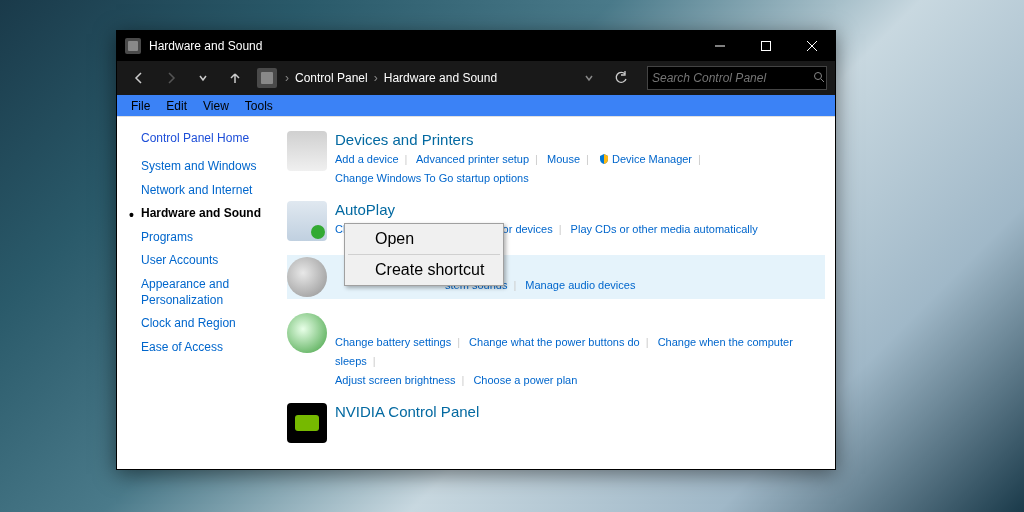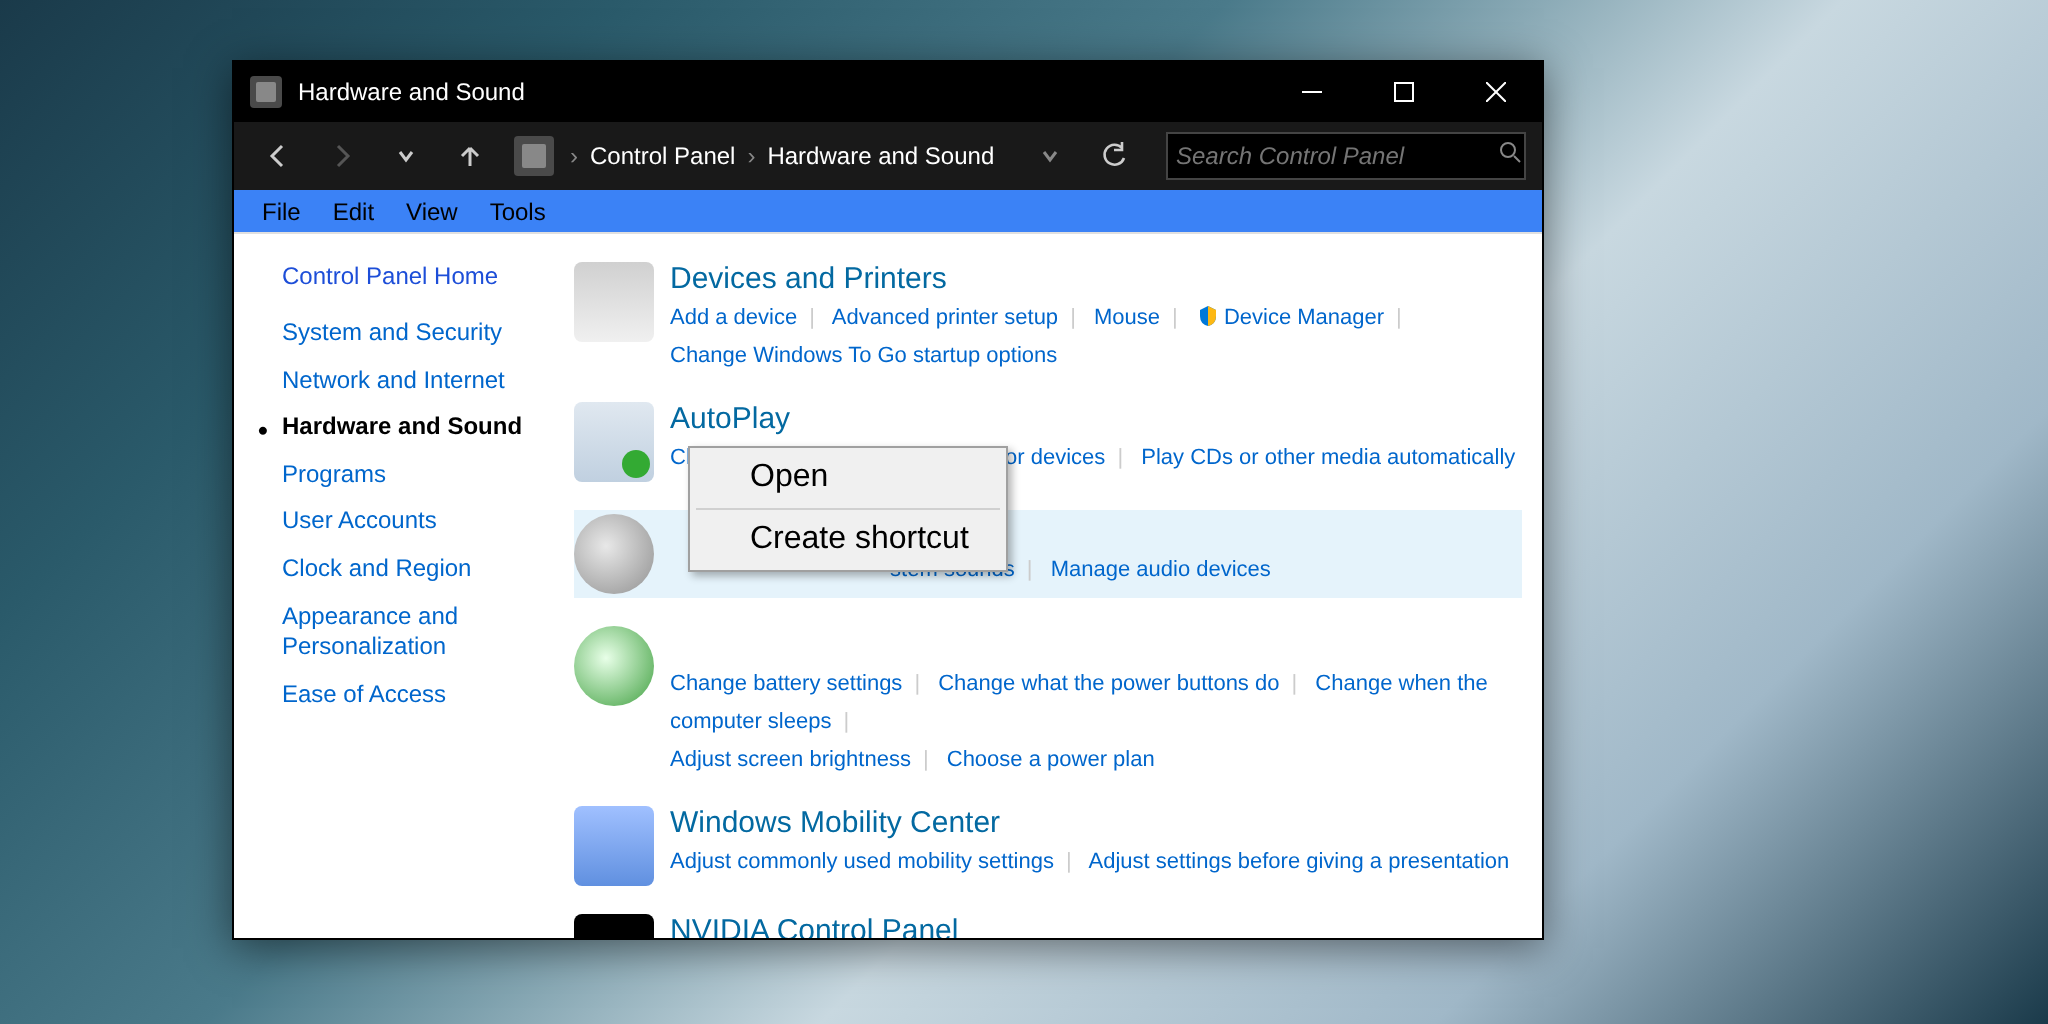--- a/index.html
+++ b/index.html
@@ -2,21 +2,21 @@
 <html><head>
 <meta charset="utf-8">
 <style>
 * { margin: 0; padding: 0; box-sizing: border-box; font-family: "Segoe UI", Tahoma, sans-serif; }
 body {
   width: 1024px; height: 512px; overflow: hidden;
   background: linear-gradient(135deg, #1a3a4a 0%, #2a5a6a 20%, #4a7a8a 40%, #c8d8e0 60%, #a0b8c8 80%, #1a3a4a 100%);
   position: relative;
 }
 .window {
-  position: absolute; left: 116px; top: 30px; width: 656px; height: 440px;
+  position: absolute; left: 116px; top: 30px; width: 720px; height: 440px;
   background: #fff; border: 1px solid #000; box-shadow: 0 4px 20px rgba(0,0,0,0.5);
   display: flex; flex-direction: column;
 }
 .titlebar {
   height: 30px; background: #000; color: #fff; display: flex; align-items: center;
   padding: 0 0 0 8px; font-size: 12px;
 }
 .titlebar-icon { width: 16px; height: 16px; background: #4a4a4a; margin-right: 8px; border-radius: 2px; position: relative; }
 .titlebar-icon::after { content:""; position:absolute; left:3px; top:3px; width:10px; height:10px; background:#888; border-radius:1px; }
 .titlebar-title { flex: 1; }
@@ -169,27 +169,27 @@
     <div class="menu-item">File</div>
     <div class="menu-item">Edit</div>
     <div class="menu-item">View</div>
     <div class="menu-item">Tools</div>
   </div>
 
   <div class="content">
 
     <div class="sidebar">
       <div class="sidebar-home">Control Panel Home</div>
-      <div class="sidebar-item">System and Security</div>
+      <div class="sidebar-item">System and Windows</div>
       <div class="sidebar-item">Network and Internet</div>
       <div class="sidebar-item active">Hardware and Sound</div>
       <div class="sidebar-item">Programs</div>
       <div class="sidebar-item">User Accounts</div>
+      <div class="sidebar-item">Appearance and Personalization</div>
       <div class="sidebar-item">Clock and Region</div>
-      <div class="sidebar-item">Appearance and Personalization</div>
       <div class="sidebar-item">Ease of Access</div>
     </div>
 
     <div class="main">
 
       <div class="category">
         <div class="cat-icon ico-devices"></div>
         <div class="cat-body">
           <div class="cat-title">Devices and Printers</div>
           <div class="cat-links">
@@ -237,30 +237,20 @@
             <span class="cat-link">Change battery settings</span><span class="cat-sep">|</span>
             <span class="cat-link">Change what the power buttons do</span><span class="cat-sep">|</span>
             <span class="cat-link">Change when the computer sleeps</span><span class="cat-sep">|</span>
             <br>
             <span class="cat-link">Adjust screen brightness</span><span class="cat-sep">|</span>
             <span class="cat-link">Choose a power plan</span>
           </div>
         </div>
       </div>
 
-      <div class="category">
-        <div class="cat-icon ico-mobility"></div>
-        <div class="cat-body">
-          <div class="cat-title">Windows Mobility Center</div>
-          <div class="cat-links">
-            <span class="cat-link">Adjust commonly used mobility settings</span><span class="cat-sep">|</span>
-            <span class="cat-link">Adjust settings before giving a presentation</span>
-          </div>
-        </div>
-      </div>
 
       <div class="category">
         <div class="cat-icon ico-nvidia"></div>
         <div class="cat-body">
           <div class="cat-title">NVIDIA Control Panel</div>
         </div>
       </div>
 
     </div>
   </div>

